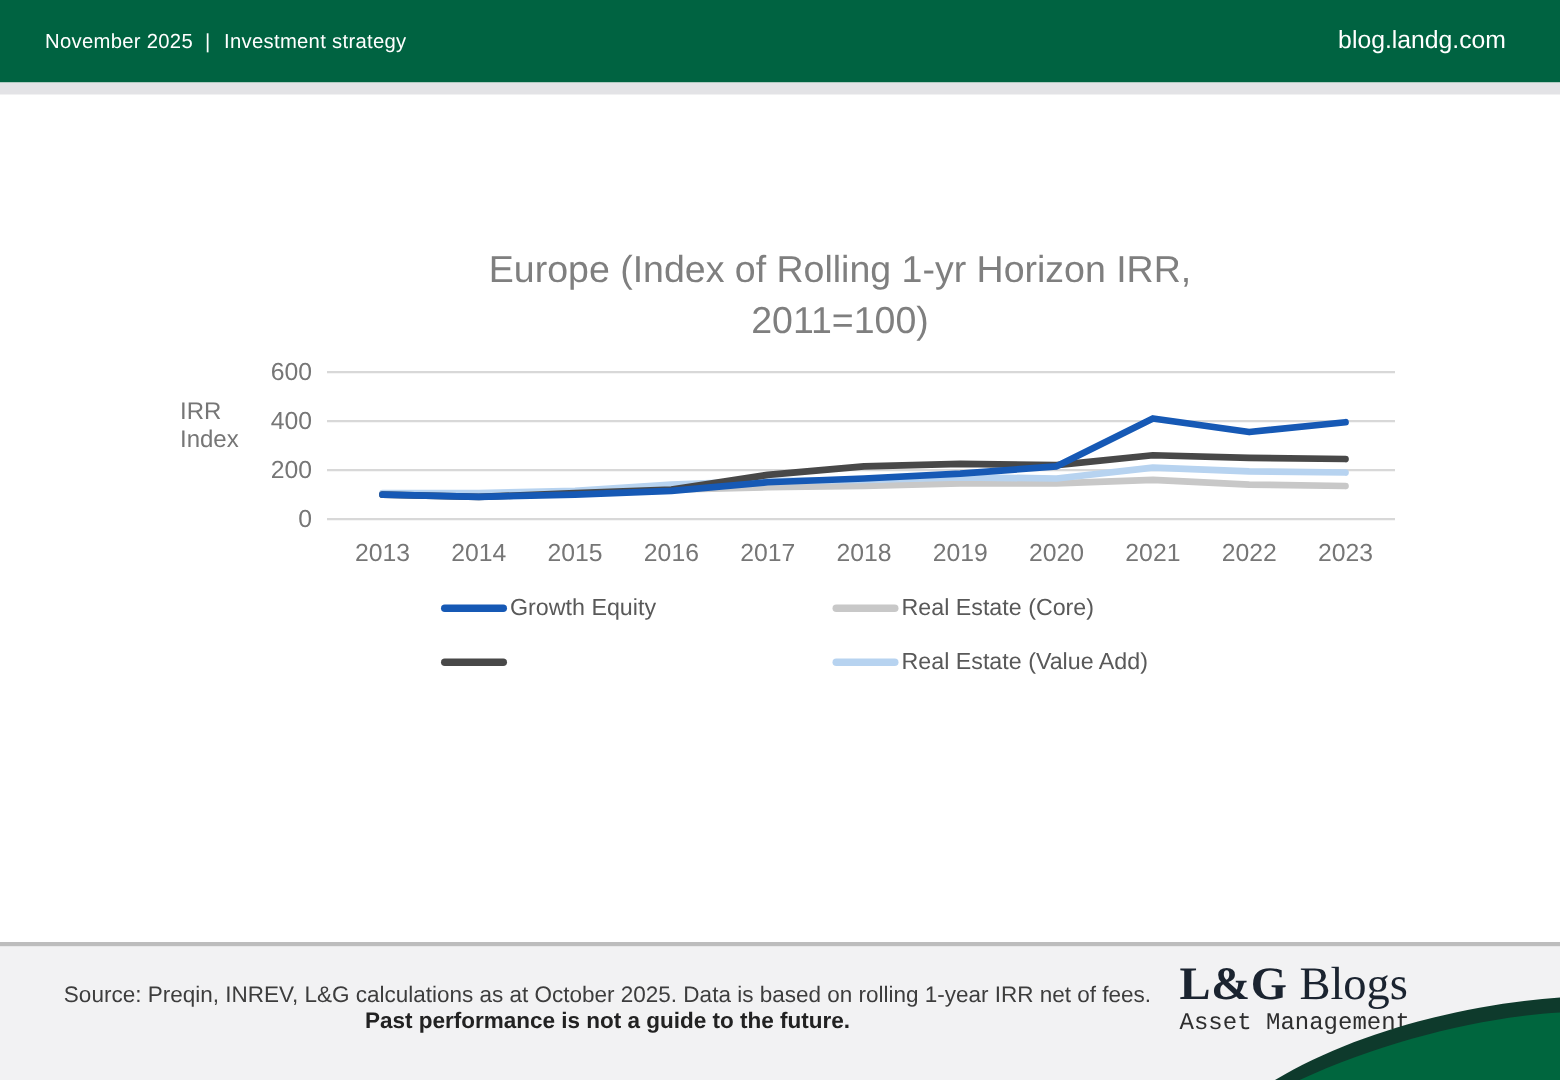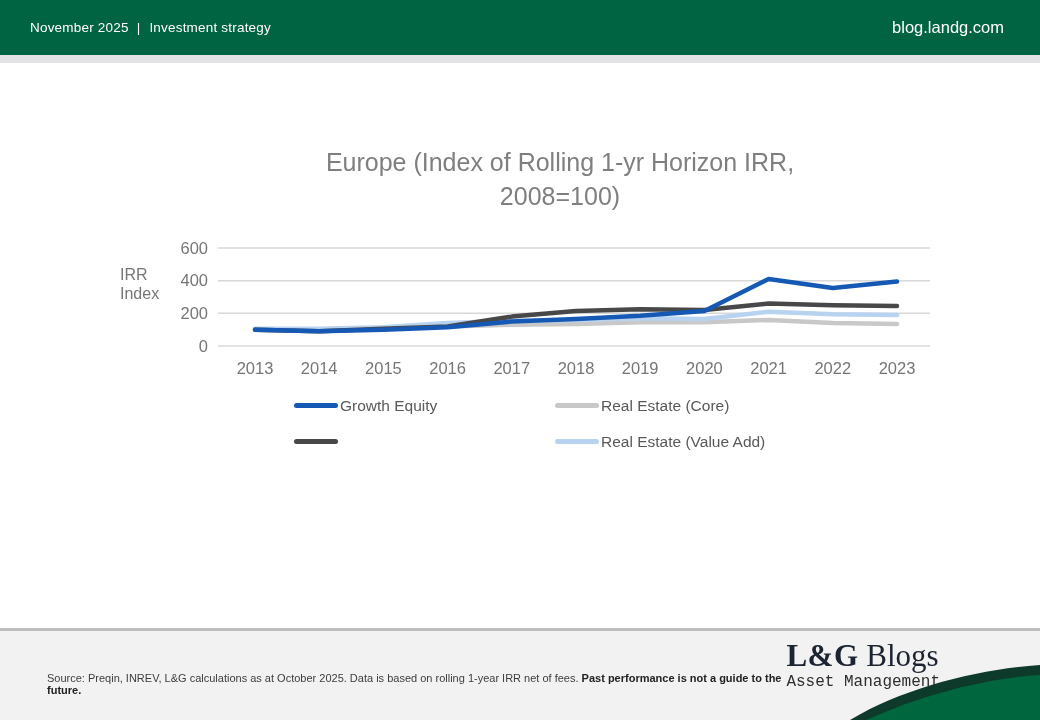--- a/index.html
+++ b/index.html
@@ -9,39 +9,39 @@
   
   .banner{position:absolute;left:0;top:0;width:1040px;height:55px;background:#006341;
           display:flex;align-items:center;justify-content:space-between;box-sizing:border-box;
           padding:0 36px 0 30px;color:#ffffff;}
   .banner-left{font-size:13.5px;letter-spacing:.2px;display:flex;align-items:center;}
   .banner-left .sep{margin:0 9px 0 8px;}
   .banner-site{font-size:16.5px;}
   .gray-strip{position:absolute;left:0;top:55px;width:1040px;height:8px;background:#e3e3e6;}
 
   
-  .chart-title{position:absolute;left:180px;top:145px;width:760px;text-align:center;
+  .chart-title{position:absolute;left:180px;top:163px;width:760px;text-align:center;
                color:#7f7f7f;font-size:25px;line-height:34px;}
 
   
   .ylabel{position:absolute;left:120px;top:265px;color:#767676;font-size:16px;line-height:19px;}
 
   #chart-svg{position:absolute;left:110px;top:238px;}
 
   
   .legend{position:absolute;left:294px;top:395px;display:grid;
           grid-template-columns:261px auto;row-gap:15px;}
   .legend-item{display:flex;align-items:center;height:21px;}
   .legend-swatch{display:inline-block;width:44px;height:5px;border-radius:2.5px;margin-right:2px;flex:0 0 44px;}
   .legend-label{font-size:15.5px;color:#595959;white-space:nowrap;}
 
   
   .footer-divider{position:absolute;left:0;top:628px;width:1040px;height:3px;background:#bdbdbd;}
   .footer{position:absolute;left:0;top:631px;width:1040px;height:89px;background:#f2f2f3;}
-  .source{position:absolute;left:30px;top:24px;margin:17px;font-size:11px;color:#3d3d3d;width:750px;}
+  .source{position:absolute;left:30px;top:24px;margin:0;font-size:15px;color:#3d3d3d;width:750px;text-align:center;}
   .source strong{font-weight:700;color:#222;}
   .logo{position:absolute;right:100px;top:9px;text-align:left;color:#1b2430;}
   .logo-line{font-family:"Liberation Serif",serif;font-size:31px;line-height:32px;}
   .logo-line .lg{font-weight:700;letter-spacing:.5px;}
   .logo-line .blogs{font-weight:400;}
   .logo-sub{font-size:16px;color:#2e2e2e;margin-top:1px;font-family:Liberation Mono, monospace;}
   .corner{position:absolute;right:0;bottom:0;}
 </style>
 </head>
 <body>
@@ -54,21 +54,21 @@
       <span class="sep">|</span>
       <span>Investment strategy</span>
     </div>
     <div class="banner-site">blog.landg.com</div>
   </header>
   <div class="gray-strip"></div>
 
   <main>
     <div class="chart-title">
       <div>Europe (Index of Rolling 1-yr Horizon IRR,</div>
-      <div>2008=100)</div>
+      <div>2011=100)</div>
     </div>
 
     <div class="ylabel">
       <div>IRR</div>
       <div>Index</div>
     </div>
 
     <svg id="chart-svg" width="830" height="145" viewBox="0 0 830 145">
         <line x1="108" y1="108" x2="820" y2="108" stroke="#d8d8d8" stroke-width="1.5"></line>
         <text x="98" y="113.5" text-anchor="end" fill="#767676" font-size="16.5">0</text>

